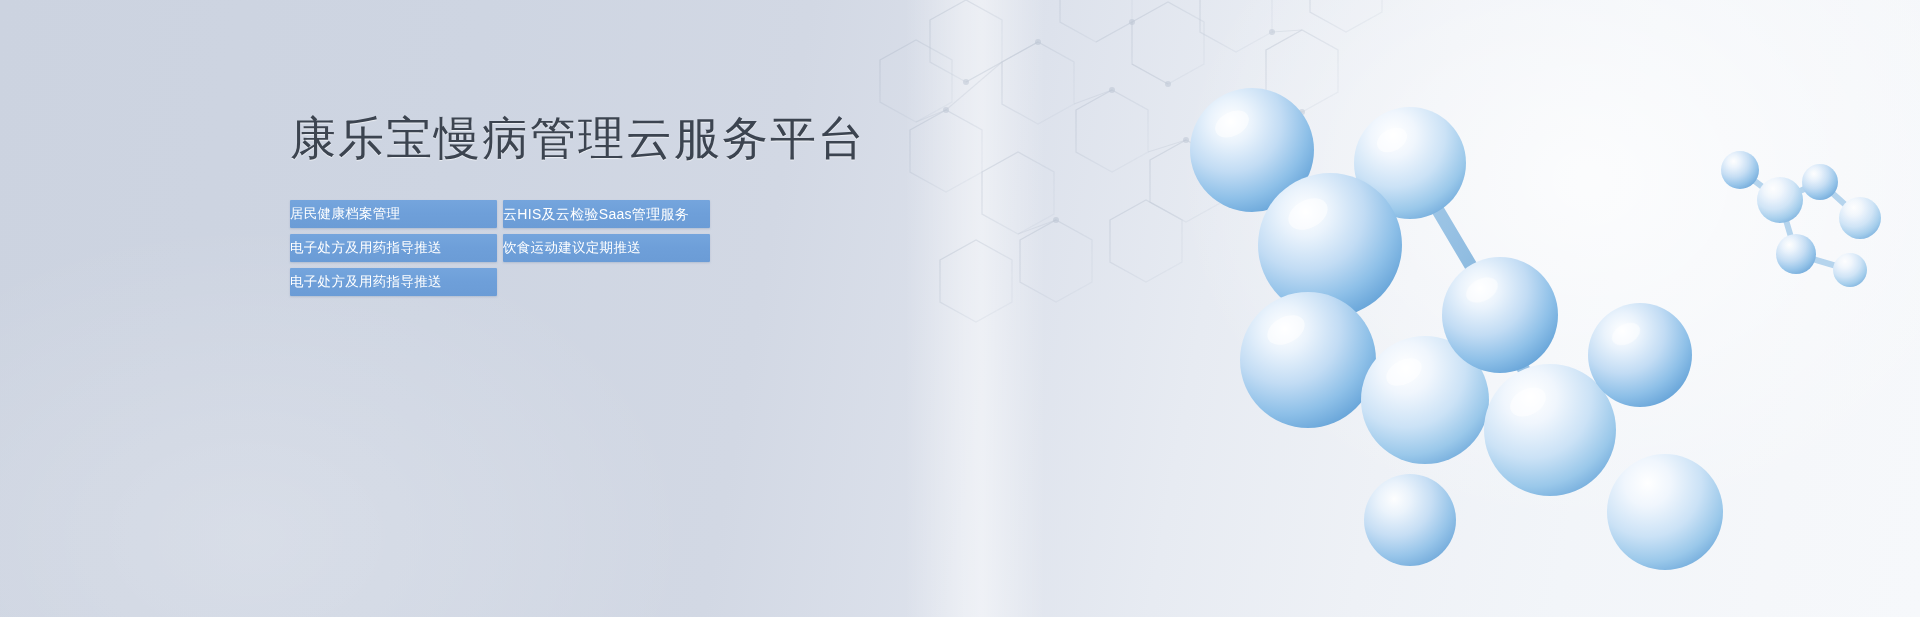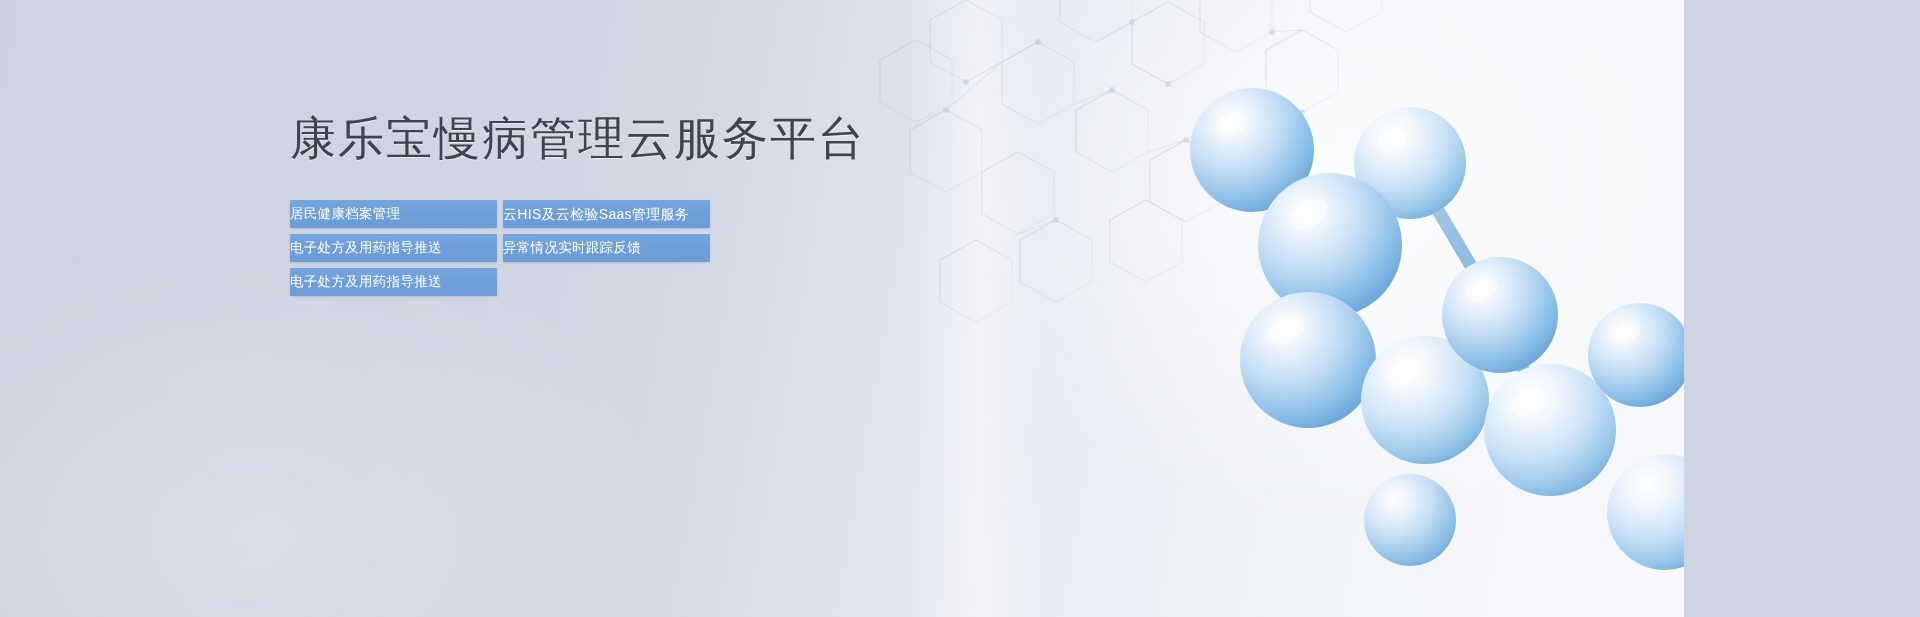--- a/index.html
+++ b/index.html
@@ -4,21 +4,21 @@
 <style>
   * { margin:0; padding:0; box-sizing:border-box; }
   html,body { width:1920px; height:617px; overflow:hidden; }
   body {
     font-family:"Liberation Sans","DejaVu Sans",sans-serif;
     background:#ced5e2;
   }
 
   .banner {
     position:relative;
-    width:1684px;
+    width:1920px;
     height:617px;
     overflow:hidden;
     background:
       linear-gradient(100deg,
         #ccd3e0 0%,
         #ced5e2 24%,
         #d2d8e4 40%,
         #dde2ec 52%,
         #e7ebf2 62%,
         #eef1f6 72%,
@@ -229,18 +229,18 @@
     </g>
   </svg>
 
   <div class="content">
     <div class="page-title">康乐宝慢病管理云服务平台</div>
 
     <div class="feature-grid">
       <div class="feature-btn">居民健康档案管理</div>
       <div class="feature-btn wide">云HIS及云检验Saas管理服务</div>
       <div class="feature-btn">电子处方及用药指导推送</div>
-      <div class="feature-btn">异常情况实时跟踪反馈</div>
+      <div class="feature-btn">饮食运动建议定期推送</div>
       <div class="feature-btn">电子处方及用药指导推送</div>
     </div>
   </div>
 
 </div>
 
 </body></html>

